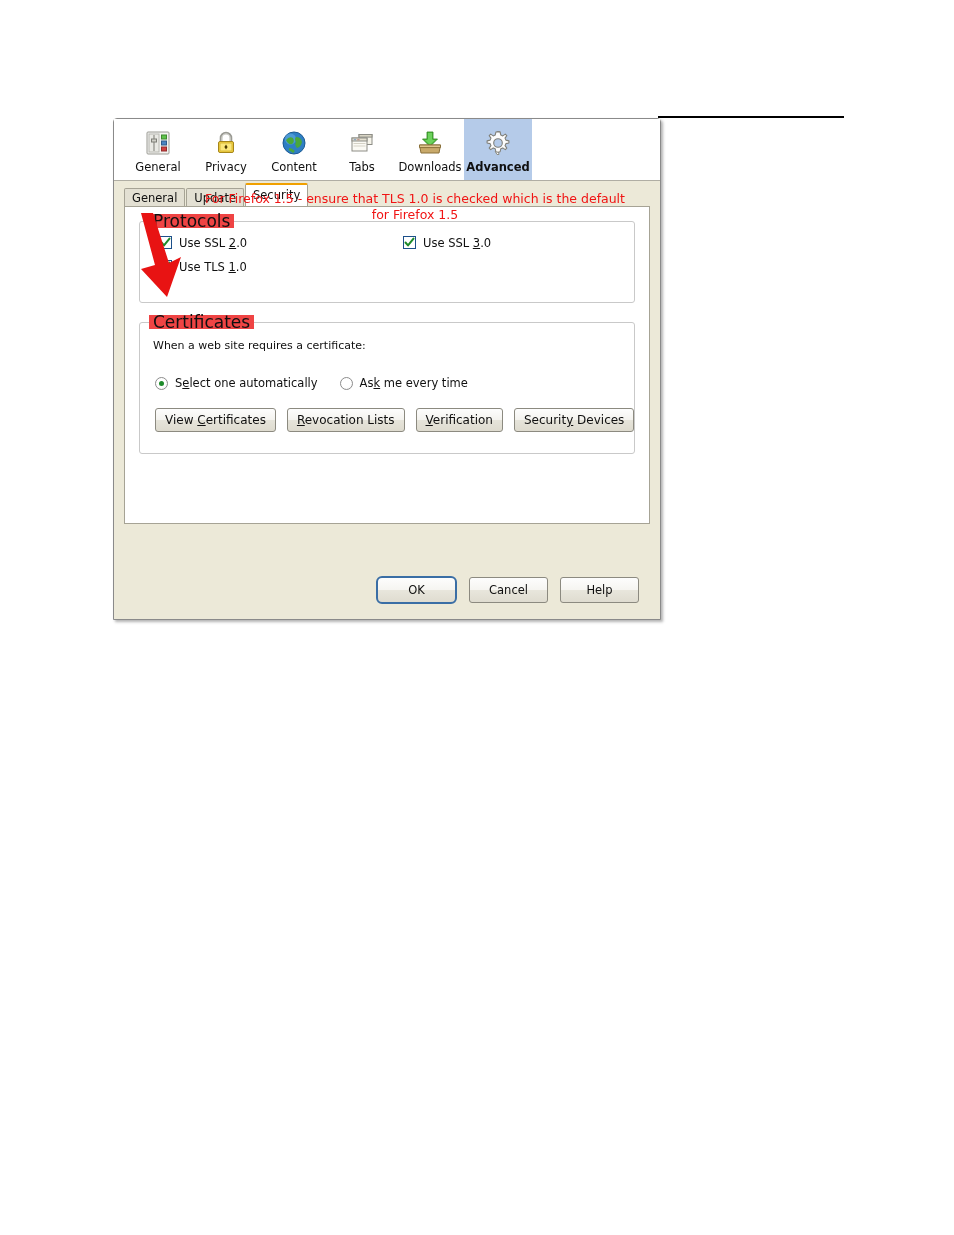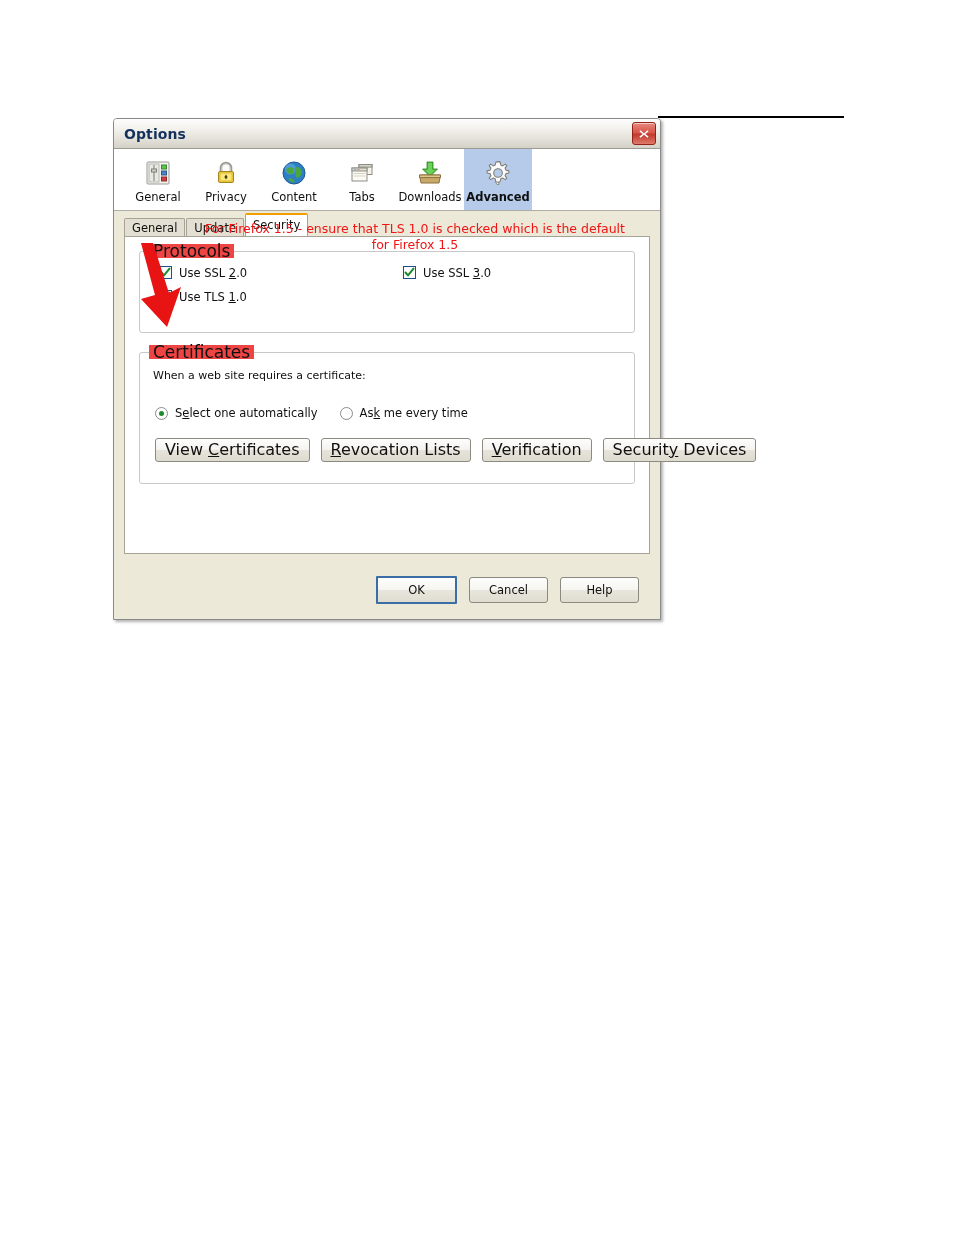--- a/index.html
+++ b/index.html
@@ -250,21 +250,21 @@
   .radio-label { font-size: 11.5px; color: #101010; white-space: nowrap; }
 
   
   .cert-buttons {
     display: flex;
     gap: 11px;
     padding-left: 3px;
   }
   .btn {
     font-family: "DejaVu Sans", "Liberation Sans", sans-serif;
-    font-size: 16px;
+    font-size: 12px;
     color: #101010;
     background: linear-gradient(to bottom, #fdfdfd 0%, #f4f3ef 48%, #e6e4da 52%, #dedbcf 100%);
     border: 1px solid #8c8a80;
     border-radius: 3px;
     padding: 4px 9px;
     cursor: pointer;
     user-select: none;
     white-space: nowrap;
     line-height: 14px;
   }
@@ -292,21 +292,21 @@
     border: 1px solid #8c8a80;
     border-radius: 3px;
     display: flex;
     align-items: center;
     justify-content: center;
     cursor: pointer;
     user-select: none;
   }
   .dlg-btn.default {
     border: 2px solid #3a6ea5;
-    border-radius: 1px;
+    border-radius: 6px;
   }
 
   
   .annotation {
     position: absolute;
     left: 40px;
     top: -16px;
     width: 500px;
     text-align: center;
     color: #f01414;
@@ -324,28 +324,20 @@
     pointer-events: none;
   }
 </style>
 </head>
 <body>
 
 <div class="page-rule"></div>
 
 <div class="dialog">
 
-  <div class="titlebar">
-    <span class="titlebar-title">Options</span>
-    <div class="close-btn">
-      <svg width="12" height="12" viewBox="0 0 12 12">
-        <path d="M2.6 2.2 L6 5.4 L9.4 2.2 L10.6 3.4 L7.3 6 L10.6 8.6 L9.4 9.8 L6 6.7 L2.6 9.8 L1.4 8.6 L4.7 6 L1.4 3.4 Z" fill="#ffffff"></path>
-      </svg>
-    </div>
-  </div>
 
   <div class="toolbar">
 
     <div class="tb-item">
       <span class="tb-icon">
         <svg width="30" height="30" viewBox="0 0 30 30">
           <rect x="4" y="4" width="22" height="22" rx="1" fill="#f3f3f0" stroke="#9a9a93"></rect>
           <rect x="6" y="6" width="10" height="18" fill="#e9e9e4" stroke="#b8b8b2"></rect>
           <line x1="11" y1="7" x2="11" y2="23" stroke="#8d8d86" stroke-width="1.2"></line>
           <rect x="8.5" y="11" width="5" height="3" fill="#cfcfc8" stroke="#7e7e77"></rect>

